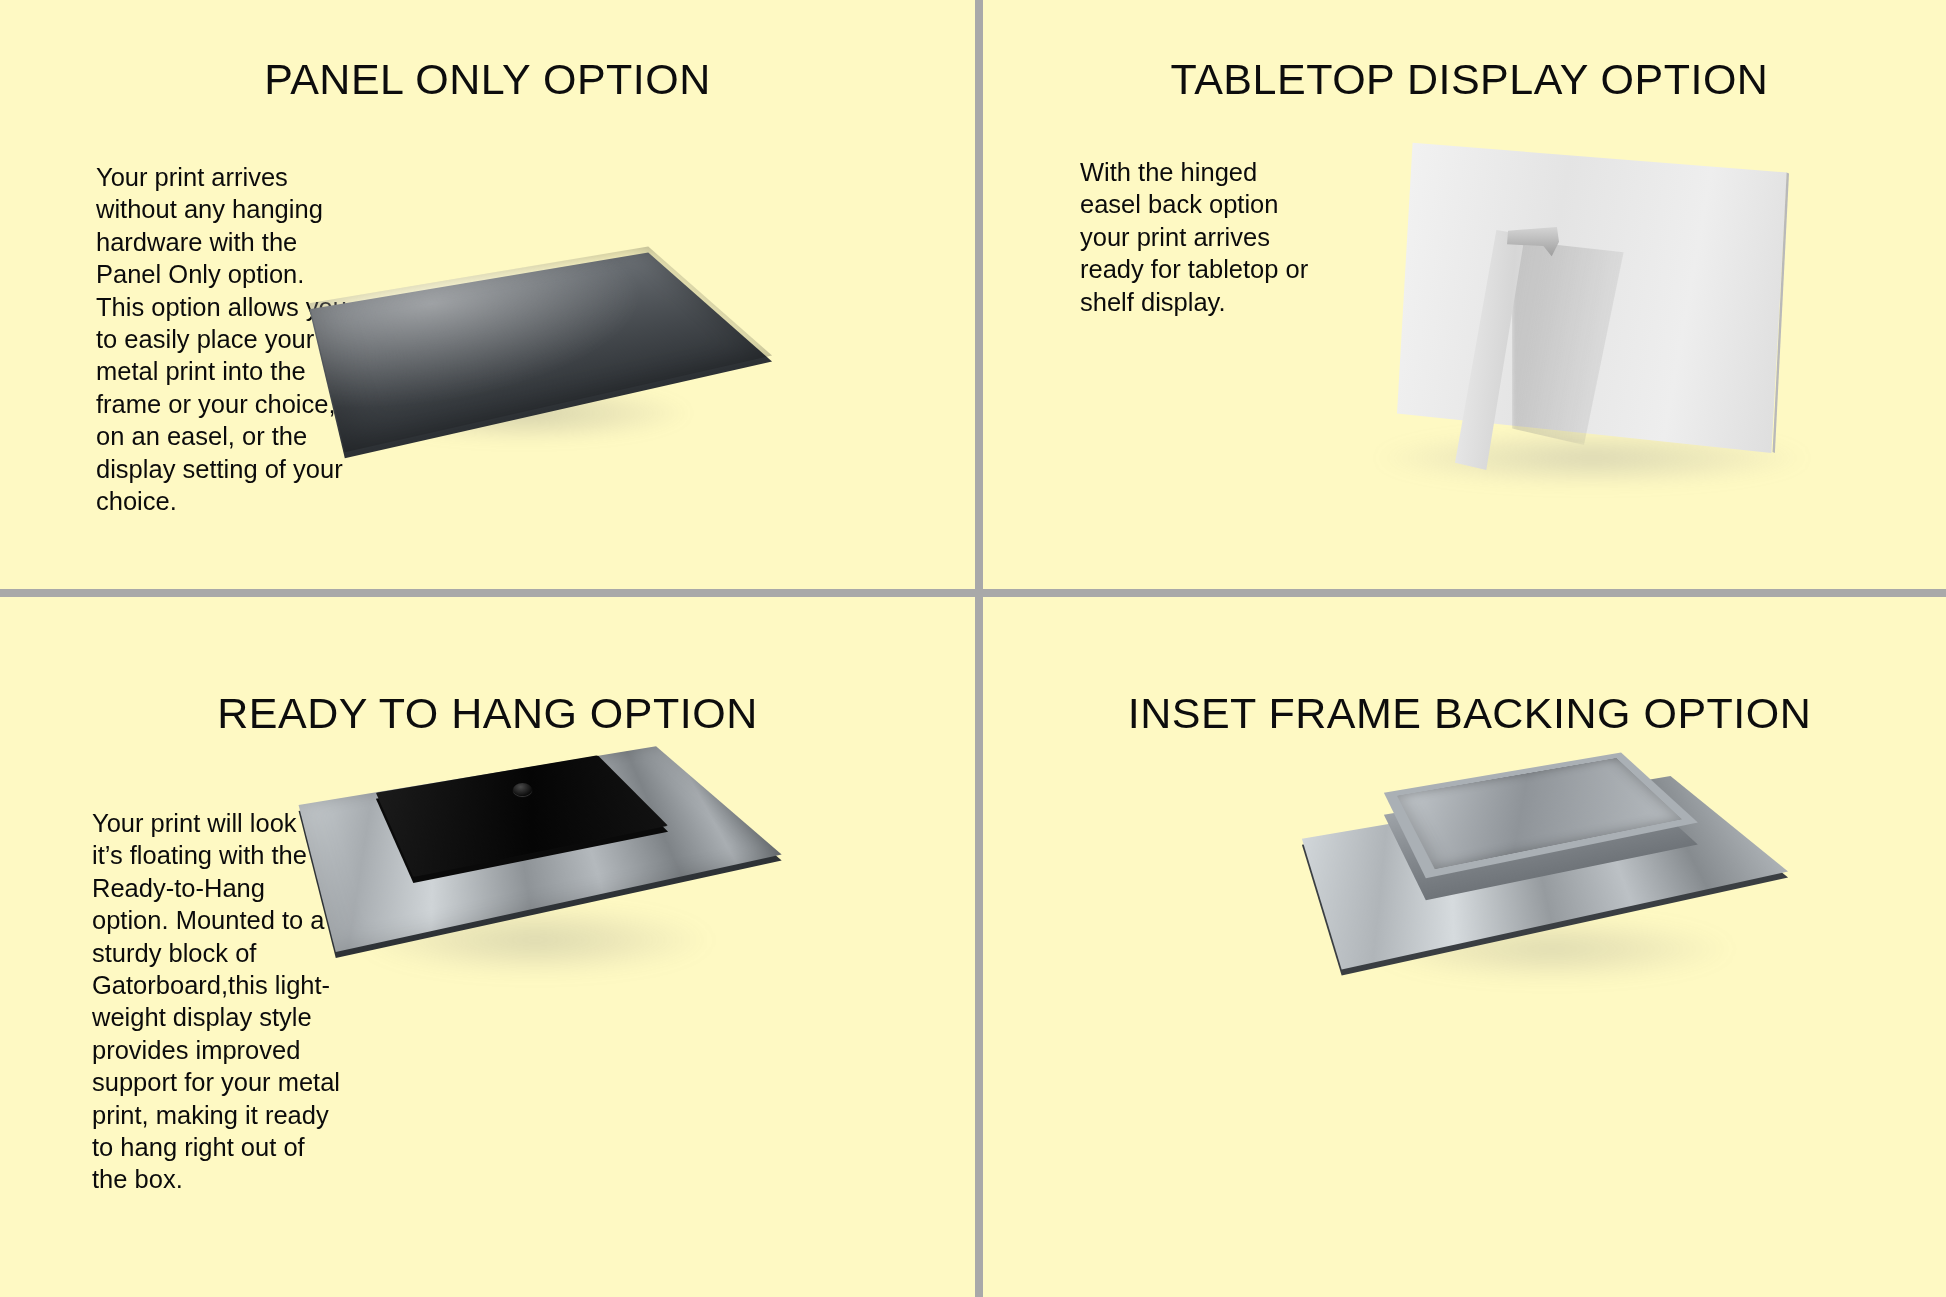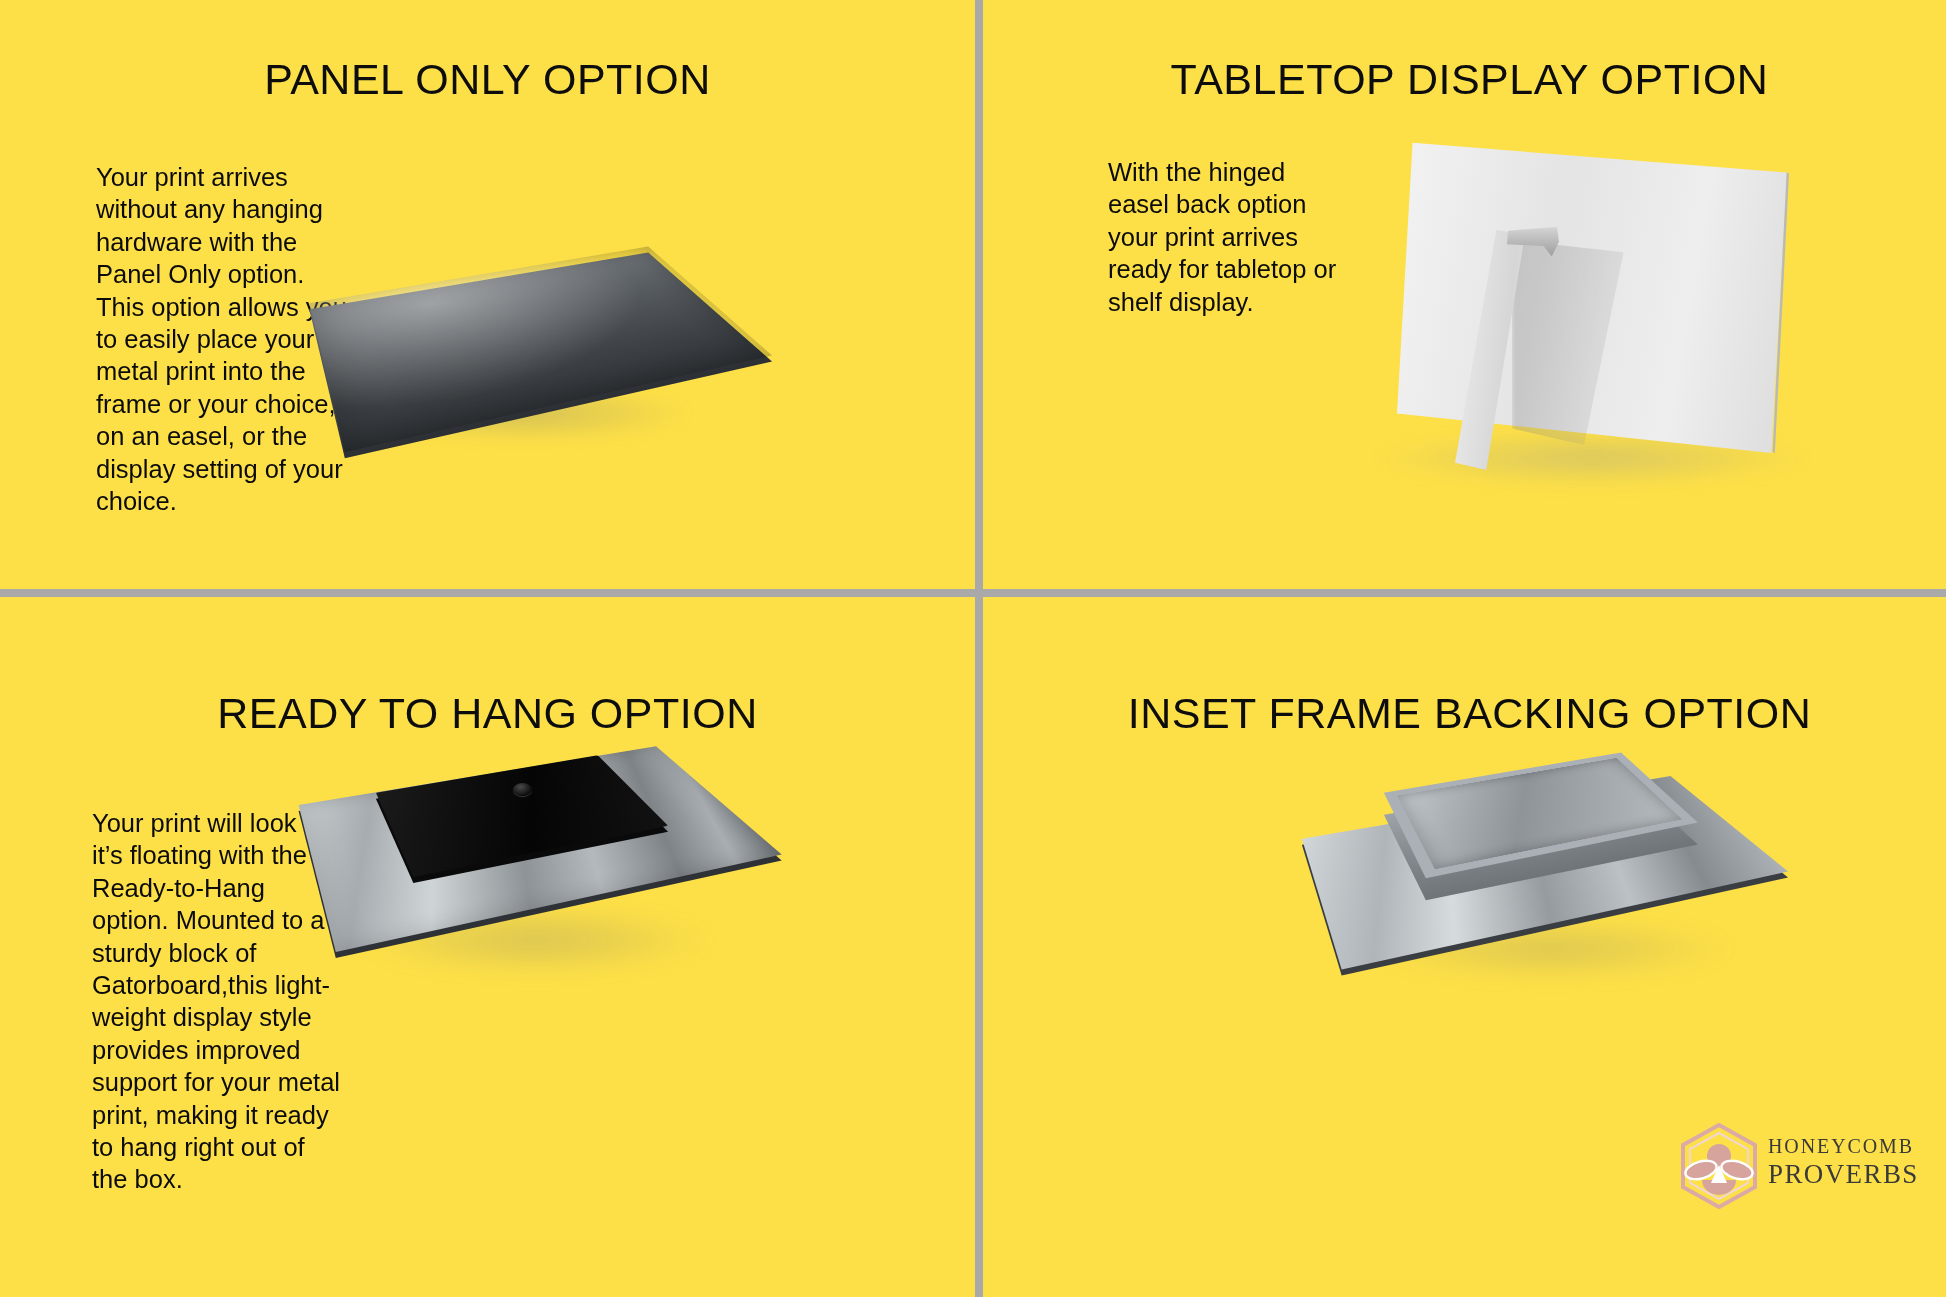--- a/index.html
+++ b/index.html
@@ -5,21 +5,21 @@
   * { box-sizing: border-box; margin: 0; padding: 0; }
   html, body {
     width: 1946px; height: 1297px;
     background: #ffffff;
     font-family: "Liberation Sans", sans-serif;
     overflow: hidden;
   }
   #page {
     position: relative;
     width: 1946px; height: 1297px;
-    background: #fde047;
+    background: #fef9c3;
   }
 
   
   .divider-v {
     position: absolute;
     left: 975px; top: 0;
     width: 8px; height: 1297px;
     background: #a9a9a9;
   }
   .divider-h {
@@ -52,21 +52,21 @@
   #q-insetframe .quad-title { top: 92px; }
 
   .quad-body {
     position: absolute;
     font-size: 25.5px;
     line-height: 32.4px;
     color: #0b0b0b;
     white-space: pre-line;
   }
   #q-panel .quad-body      { left: 96px;  top: 161px; width: 255px; }
-  #q-tabletop .quad-body   { left: 98px;  top: 156px; width: 232px; margin-left: 28px; }
+  #q-tabletop .quad-body   { left: 98px;  top: 156px; width: 232px; }
   #q-readyhang .quad-body  { left: 92px;  top: 210px; width: 250px; }
   #q-insetframe .quad-body { left: 73px;  top: 203px; width: 220px; }
 
   
   .art { position: absolute; }
 
   
   #art-panel { left: 320px; top: 195px; width: 430px; height: 320px; }
   #art-panel .sheet-shadow {
     position: absolute; left: 34px; top: 188px;
@@ -315,29 +315,14 @@
     <div class="art" id="art-inset">
       <div class="inset-shadow"></div>
       <div class="inset-plate-edge"></div>
       <div class="inset-plate"></div>
       <div class="inset-frame-side"></div>
       <div class="inset-frame-inner"></div>
       <div class="inset-frame-top"></div>
     </div>
   </div>
 
-  <div id="logo">
-    <svg class="logo-mark" viewBox="0 0 78 86">
-      <polygon points="39,2 75,22 75,64 39,84 3,64 3,22" fill="none" stroke="#dcaaa4" stroke-width="4"></polygon>
-      <polygon points="39,10 68,26 68,60 39,76 10,60 10,26" fill="none" stroke="#f0d6d2" stroke-width="2"></polygon>
-      <circle cx="39" cy="33" r="12" fill="#d7a39d"></circle>
-      <ellipse cx="21" cy="47" rx="16" ry="8.5" transform="rotate(-16 21 47)" fill="#d7a39d" stroke="#ffffff" stroke-width="2.4"></ellipse>
-      <ellipse cx="57" cy="47" rx="16" ry="8.5" transform="rotate(16 57 47)" fill="#d7a39d" stroke="#ffffff" stroke-width="2.4"></ellipse>
-      <path d="M22 57 H56 A17 15 0 0 1 22 57 Z" fill="#d7a39d"></path>
-      <path d="M39 42 L31 60 H47 Z" fill="#ffffff"></path>
-    </svg>
-    <div class="logo-text">
-      <div class="logo-line1">HONEYCOMB</div>
-      <div class="logo-line2">PROVERBS</div>
-    </div>
-  </div>
 
 </div>
 
 </body></html>

